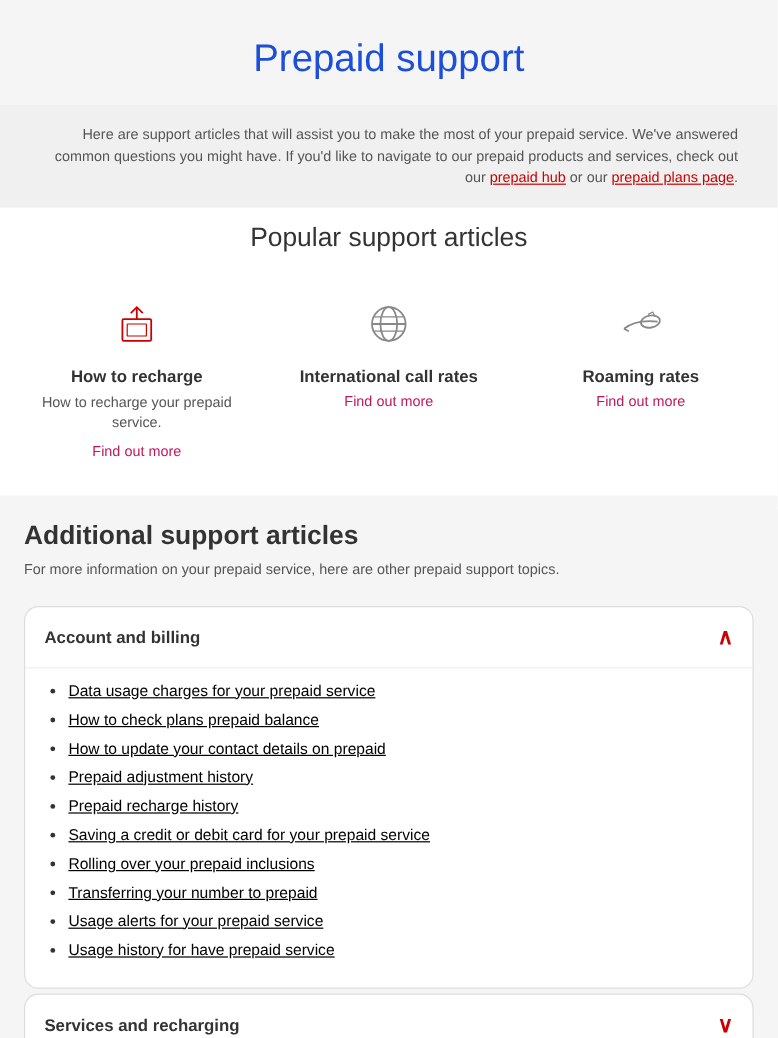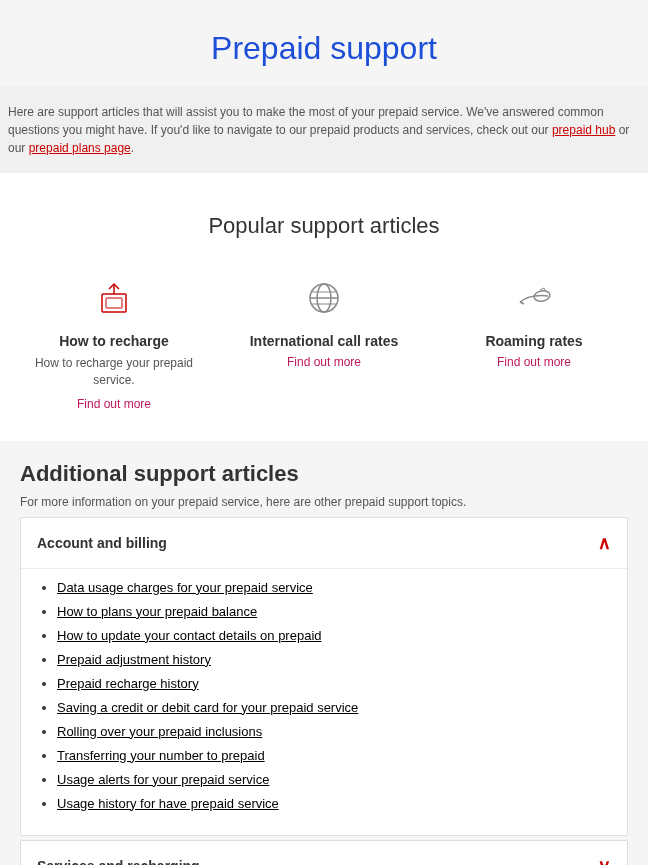--- a/index.html
+++ b/index.html
@@ -13,33 +13,34 @@
     }
     .page-title {
       font-size: 32px;
       font-weight: 300;
       color: #1d4ed8;
     }
 
     
     .info-banner {
       background: #f0f0f0;
-      padding: 16px 8px;
+      padding: 16px 33px;
       font-size: 12px;
       color: #555;
       line-height: 1.5;
+      text-align: right;
     }
     .info-banner a {
       color: #c00;
       text-decoration: underline;
     }
 
     
     .popular-section {
-      padding: 40px 20px 20px;
+      padding: 12px 20px 20px;
       text-align: center;
     }
     .popular-title {
       font-size: 22px;
       font-weight: 300;
       color: #333;
       margin-bottom: 24px;
     }
     .articles-grid {
       display: flex;
@@ -89,28 +90,28 @@
     }
     .additional-title {
       font-size: 22px;
       font-weight: bold;
       color: #333;
       margin-bottom: 8px;
     }
     .additional-desc {
       font-size: 12px;
       color: #555;
-      margin-bottom: 8px;
+      margin-bottom: 24px;
     }
 
     
     .accordion {
       background: #fff;
       border: 1px solid #ddd;
-      border-radius: 2px;
+      border-radius: 12px;
       margin-bottom: 4px;
     }
     .accordion-header {
       display: flex;
       justify-content: space-between;
       align-items: center;
       padding: 14px 16px;
       cursor: pointer;
       font-size: 14px;
       font-weight: 600;
@@ -202,21 +203,21 @@
   <p class="additional-desc">For more information on your prepaid service, here are other prepaid support topics.</p>
 
   <div class="accordion">
     <div class="accordion-header">
       <span>Account and billing</span>
       <span class="chevron">∧</span>
     </div>
     <div class="accordion-body">
       <ul>
         <li><a href="#">Data usage charges for your prepaid service</a></li>
-        <li><a href="#">How to plans your prepaid balance</a></li>
+        <li><a href="#">How to check plans prepaid balance</a></li>
         <li><a href="#">How to update your contact details on prepaid</a></li>
         <li><a href="#">Prepaid adjustment history</a></li>
         <li><a href="#">Prepaid recharge history</a></li>
         <li><a href="#">Saving a credit or debit card for your prepaid service</a></li>
         <li><a href="#">Rolling over your prepaid inclusions</a></li>
         <li><a href="#">Transferring your number to prepaid</a></li>
         <li><a href="#">Usage alerts for your prepaid service</a></li>
         <li><a href="#">Usage history for have prepaid service</a></li>
       </ul>
     </div>

